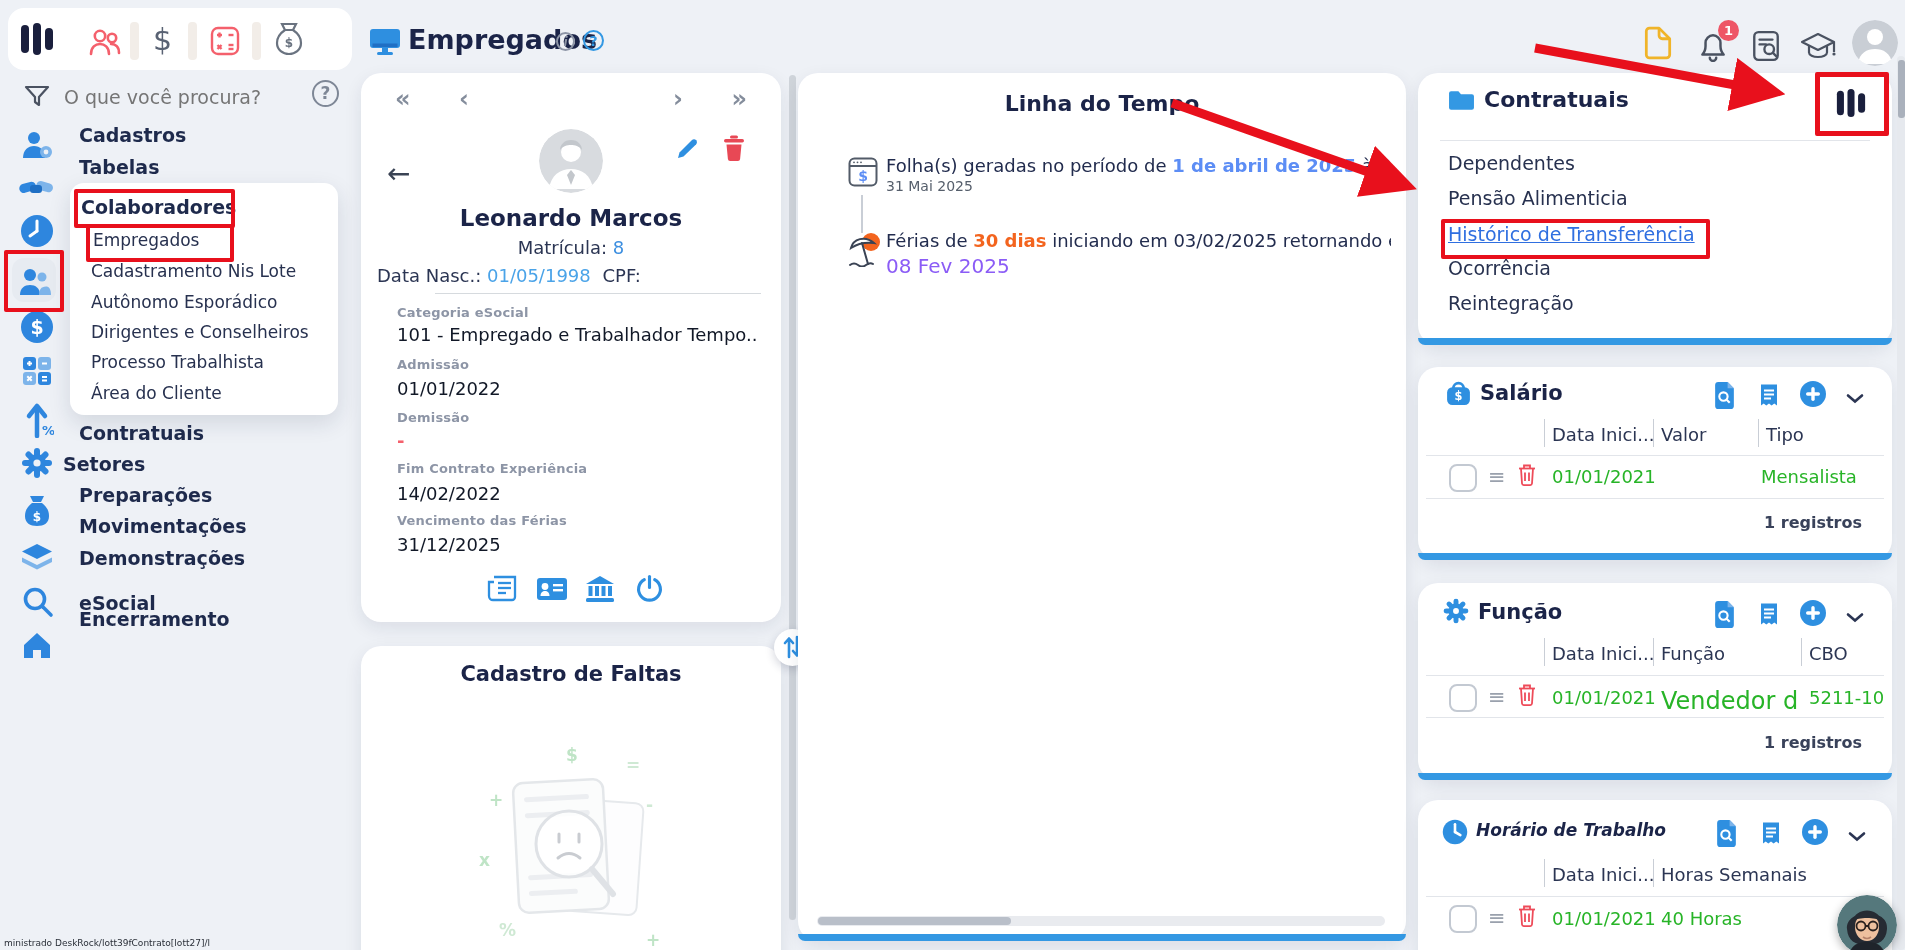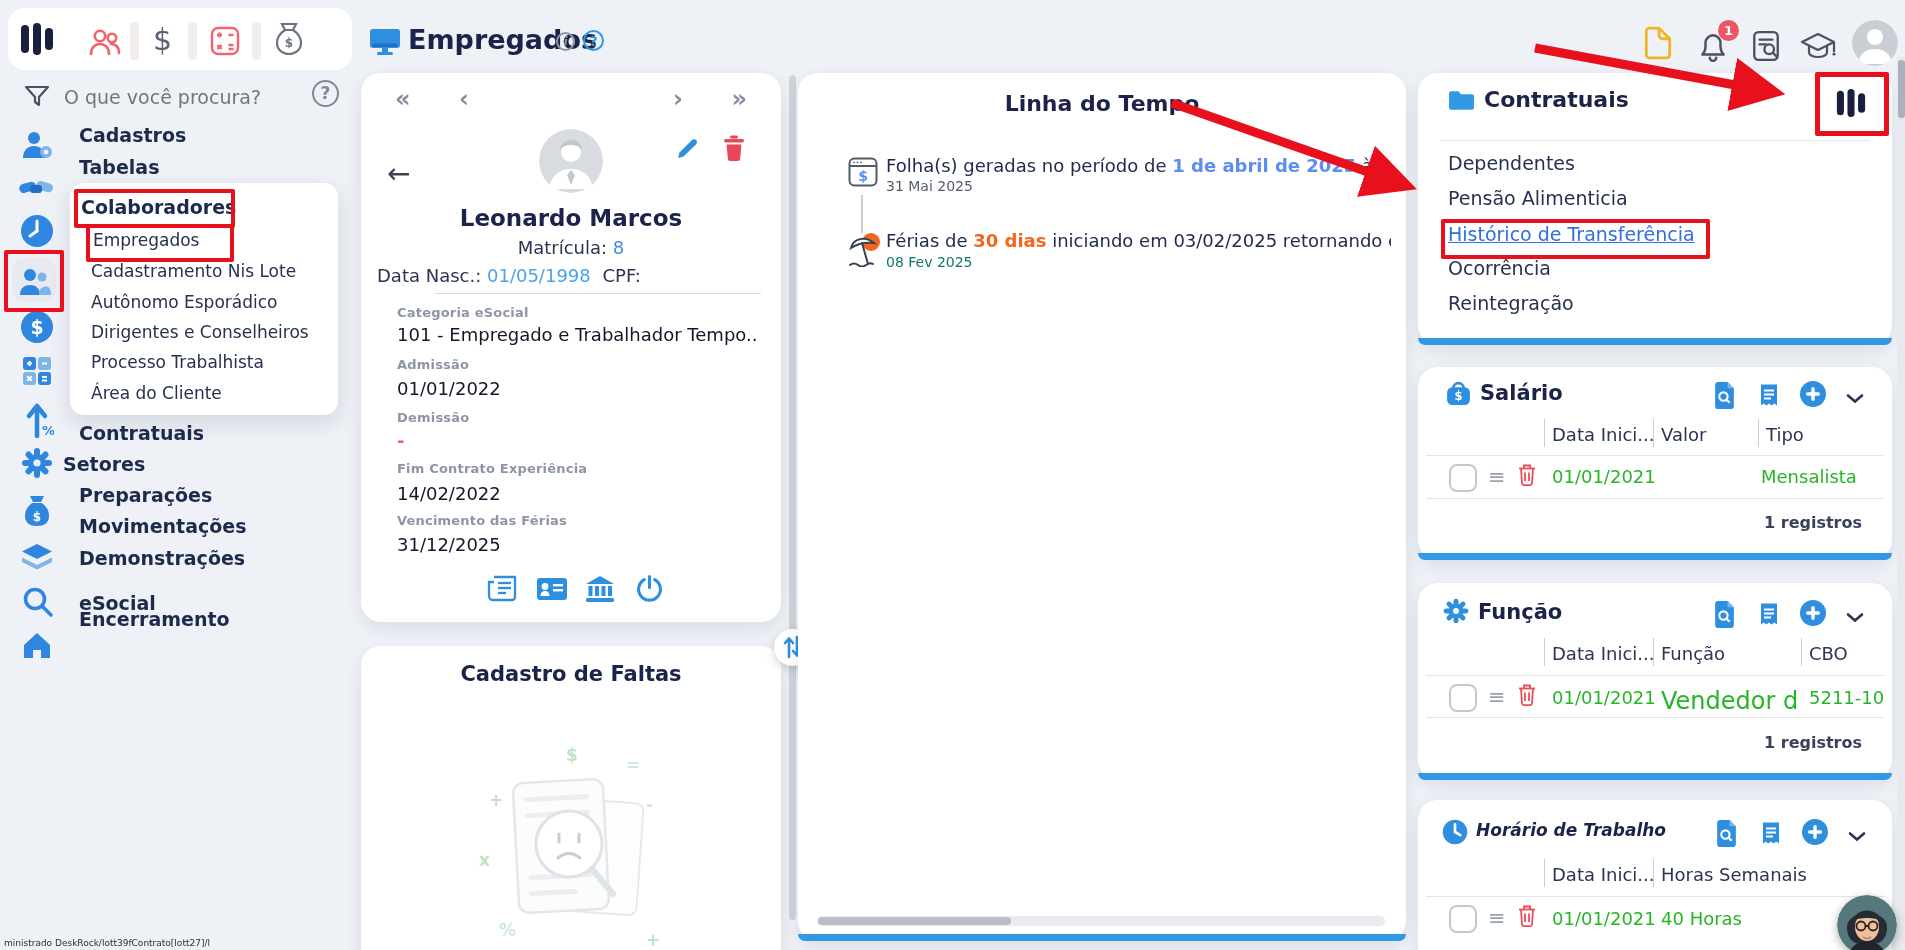--- a/index.html
+++ b/index.html
@@ -365,21 +365,21 @@
           <g fill="none" stroke="#3a4354" stroke-width="2" stroke-linecap="round">
             <path d="M3,17 C5,8 17,4 26,12 C18,11 9,13 3,17 z" fill="#fff"></path>
             <line x1="14" y1="12" x2="20" y2="33"></line>
             <path d="M2,34 q4,-3 8,0 q4,3 8,0 q4,-3 7,-1"></path>
           </g>
         </svg>
     </div>
     <div class="abs" style="left:88px;top:157px;width:505px;font-size:18px;color:#222c4e;white-space:nowrap;overflow:hidden;">
       <span>Férias de </span><span class="b" style="color:#f3641e;">30 dias</span><span> iniciando em 03/02/2025 retornando em</span>
     </div>
-    <div class="abs" style="left:88px;top:181px;font-size:14px;color:#0f766e;">08 Fev 2025</div>
+    <div class="abs" style="left:88px;top:181px;font-size:20px;color:#8b5cf6;">08 Fev 2025</div>
 
     <div class="abs" style="left:19px;top:843px;width:568px;height:10px;background:#e9ebef;border-radius:5px;">
       <div style="position:absolute;left:1px;top:1px;width:193px;height:8px;background:#b9bfc9;border-radius:4px;"></div>
     </div>
     <div class="bluebar"></div>
   </div>
 
   <div class="card" style="left:1418px;top:73px;width:474px;height:272px;">
     <div class="abs" style="left:30px;top:17px;">
       <svg width="27" height="21" viewBox="0 0 26 20">

